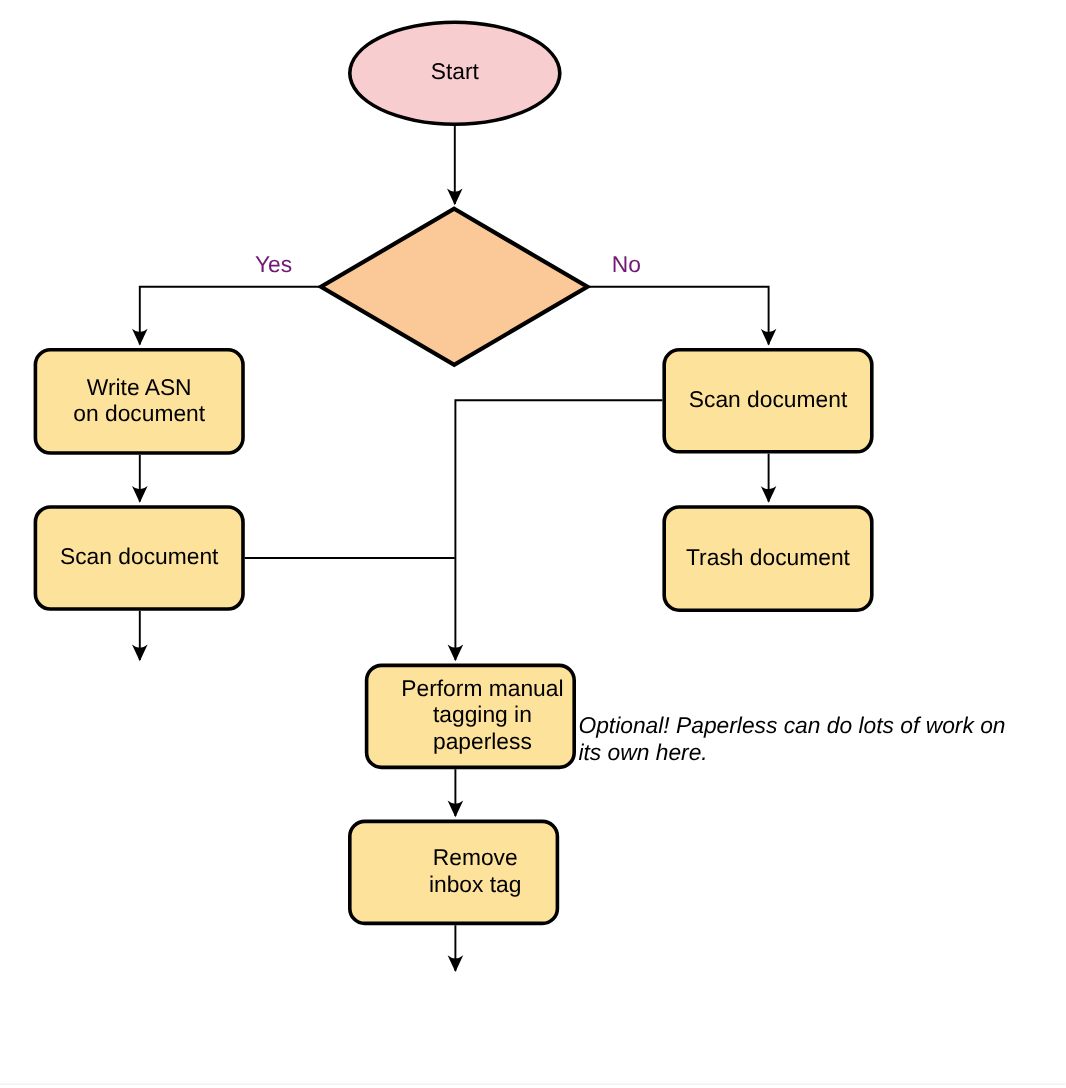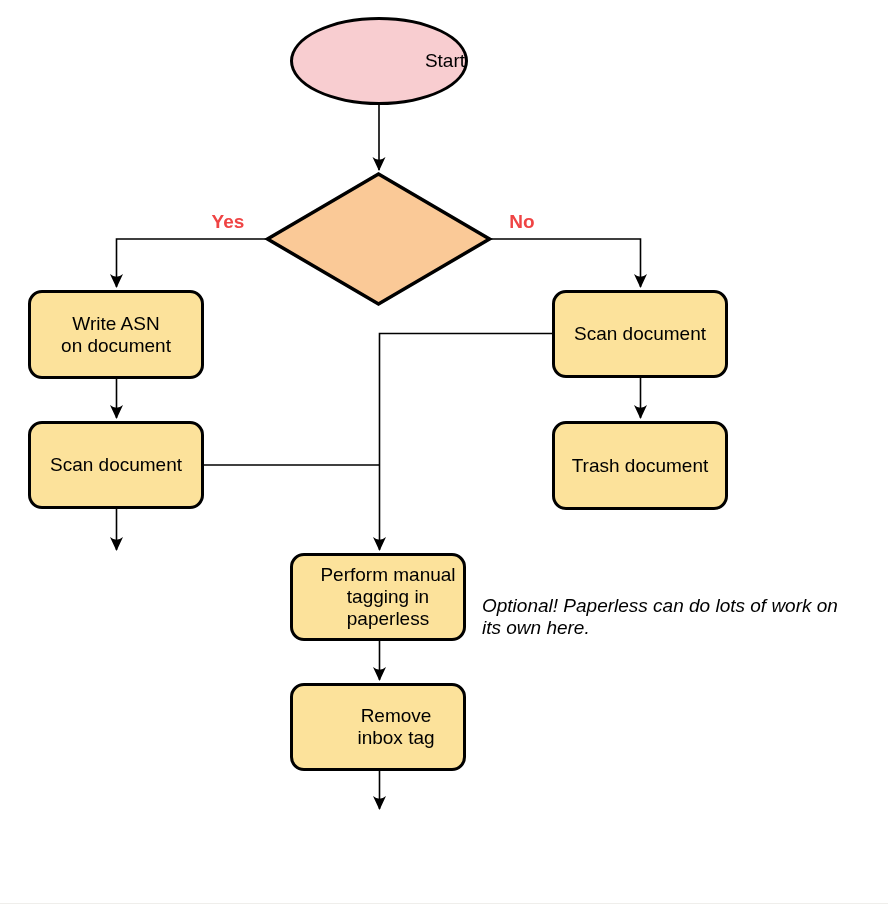--- a/index.html
+++ b/index.html
@@ -26,29 +26,27 @@
   }
   .process {
     background: #FCE29B;
     border: 3.5px solid #000000;
     border-radius: 14px;
   }
   .terminator {
     background: #F8CDD0;
     border: 3.5px solid #000000;
     border-radius: 50%;
-    justify-content: flex-end;
   }
   .decision-text { background: transparent; }
   .edge-label {
     position: absolute;
     font-size: 19px;
-    color: #ef4444;
+    color: #701a75;
     text-align: center;
-    font-weight: bold;
   }
   .annotation {
     position: absolute;
     font-size: 19px;
     line-height: 22px;
     font-style: italic;
     color: #000000;
     white-space: pre-line;
   }
   .bottom-rule {
@@ -108,21 +106,21 @@
 
   <div class="node process" style="left:28px; top:421px; width:176px; height:88px;">
     <span>Scan document</span>
   </div>
 
   <div class="node process" style="left:552px; top:421px; width:176px; height:89px;">
     <span>Trash document</span>
   </div>
 
 
-  <div class="node process" style="left:290px; top:553px; width:176px; height:88px;padding-left:20px;">
+  <div class="node process" style="left:304px; top:553px; width:176px; height:88px;padding-left:20px;">
     <span>Perform manual
 tagging in
 paperless</span>
   </div>
 
   <div class="annotation" style="left:482px; top:595px; width:412px;">Optional! Paperless can do lots of work on
 its own here.</div>
 
   <div class="node process" style="left:290px; top:683px; width:176px; height:88px;padding-left:36px;">
     <span>Remove

